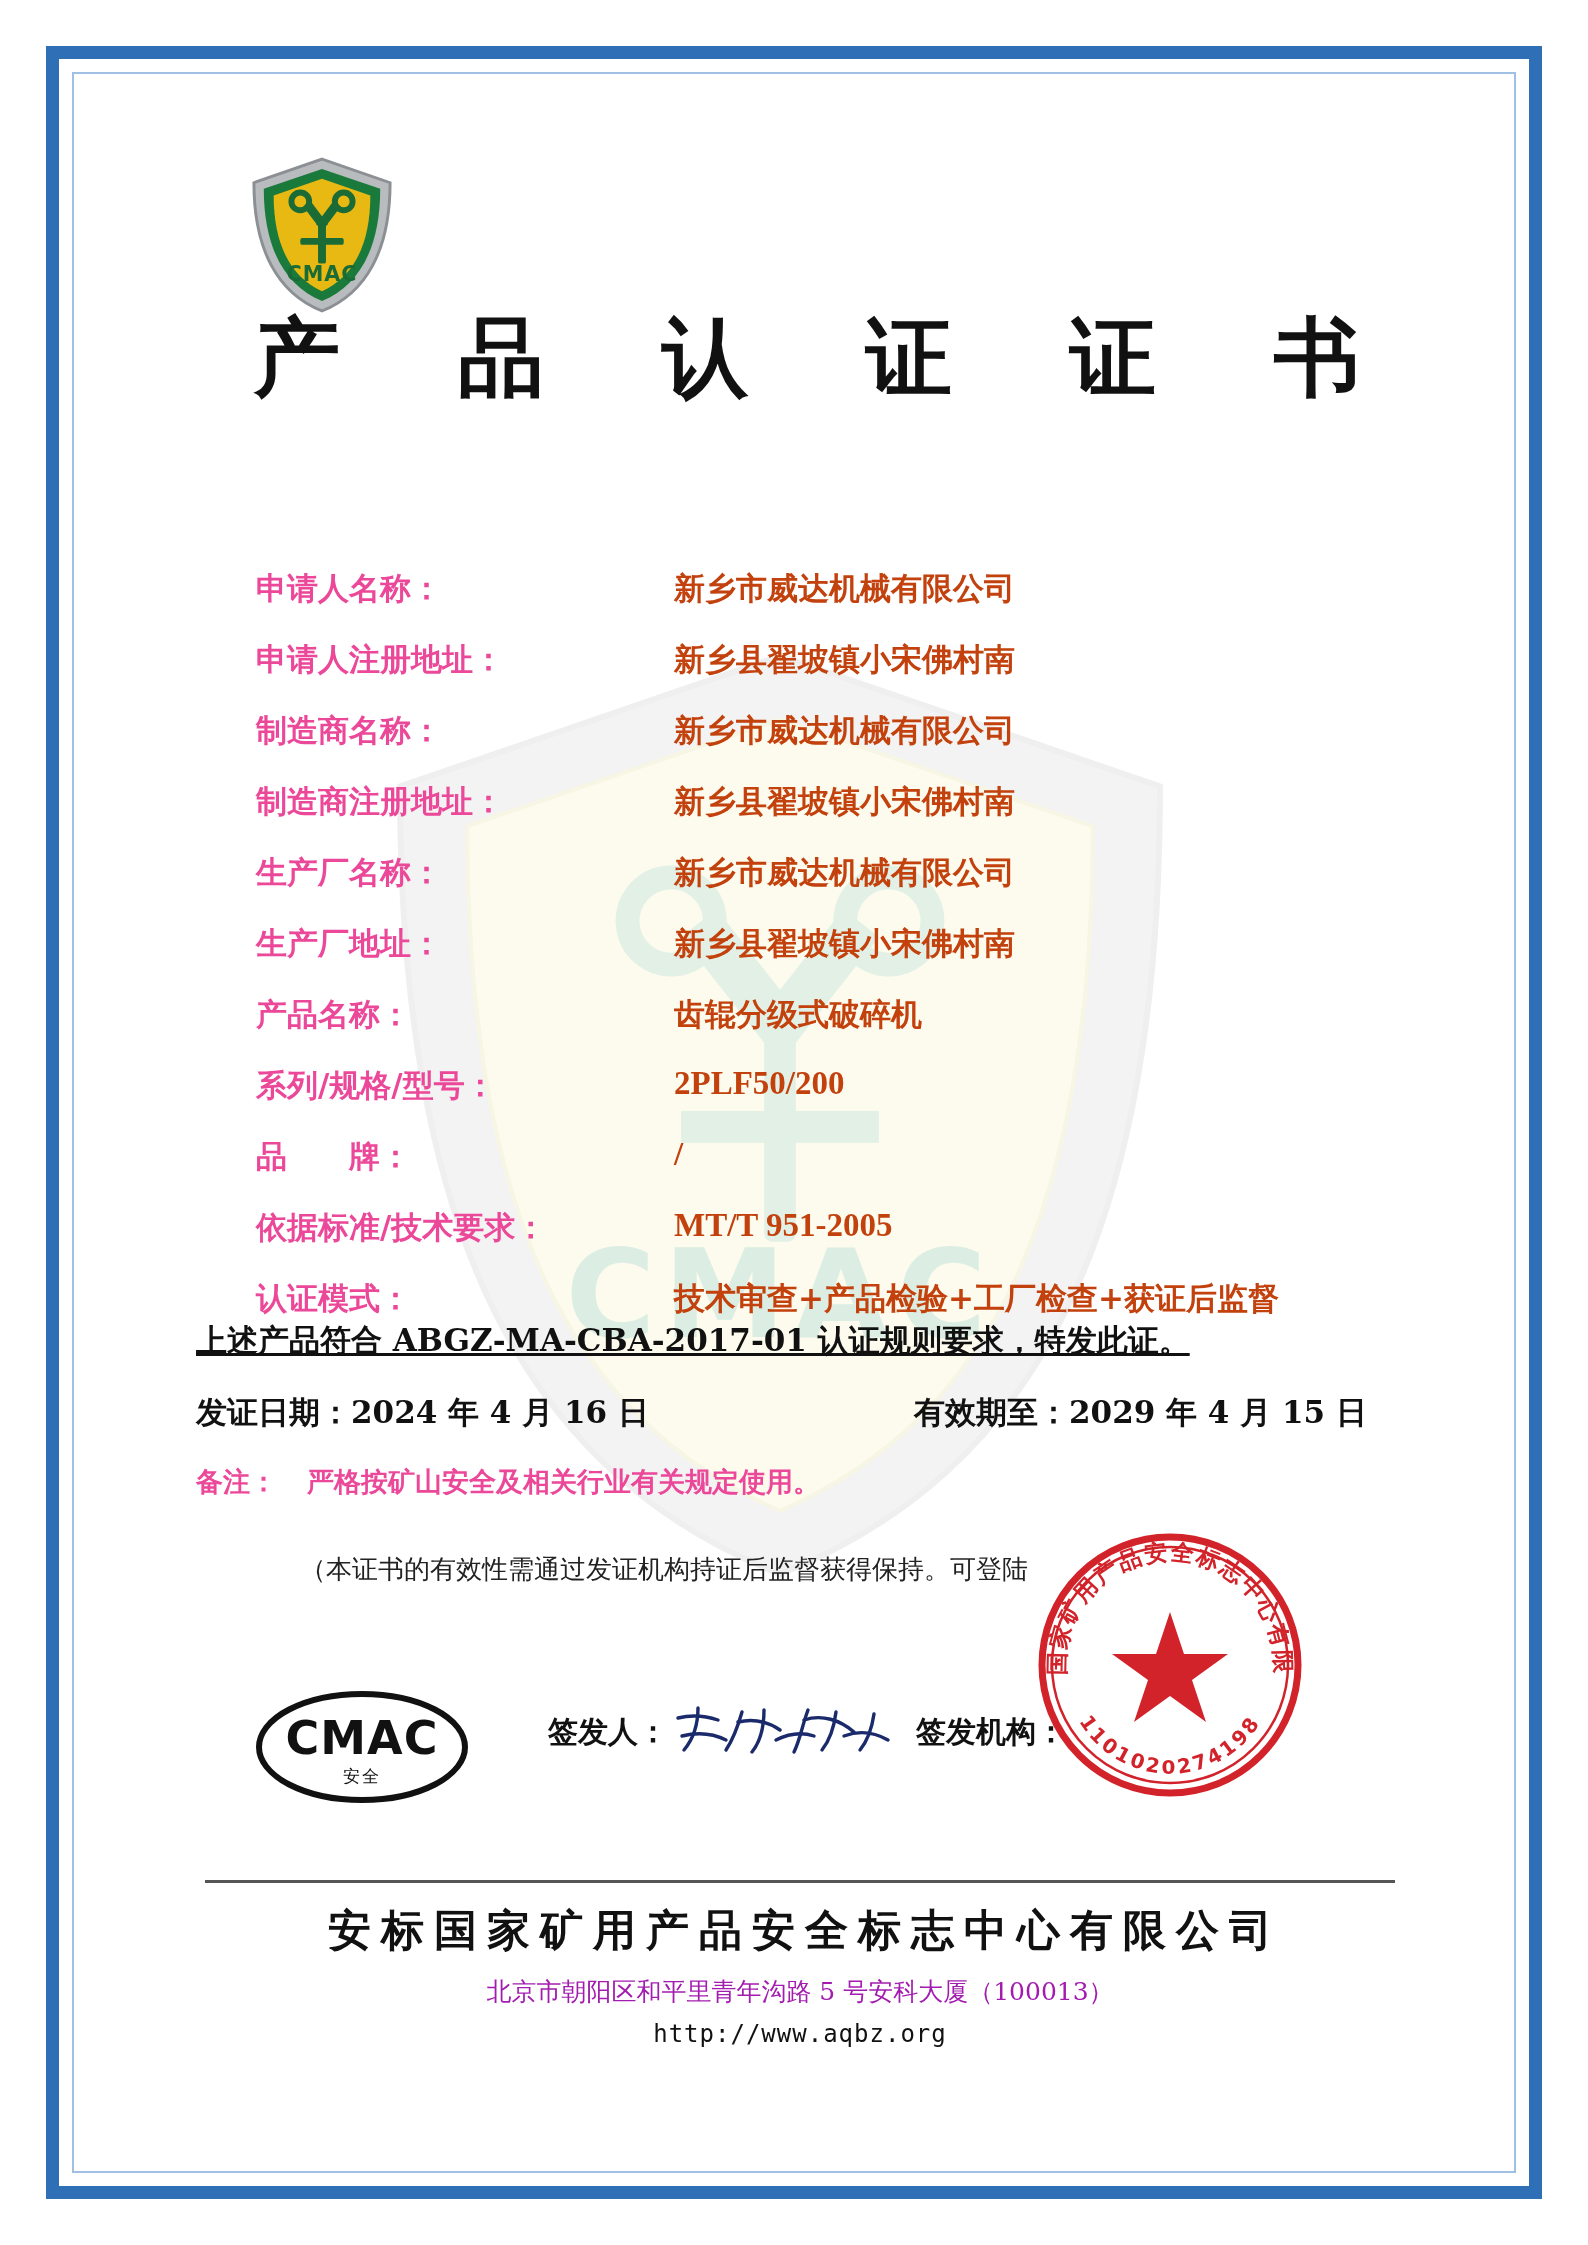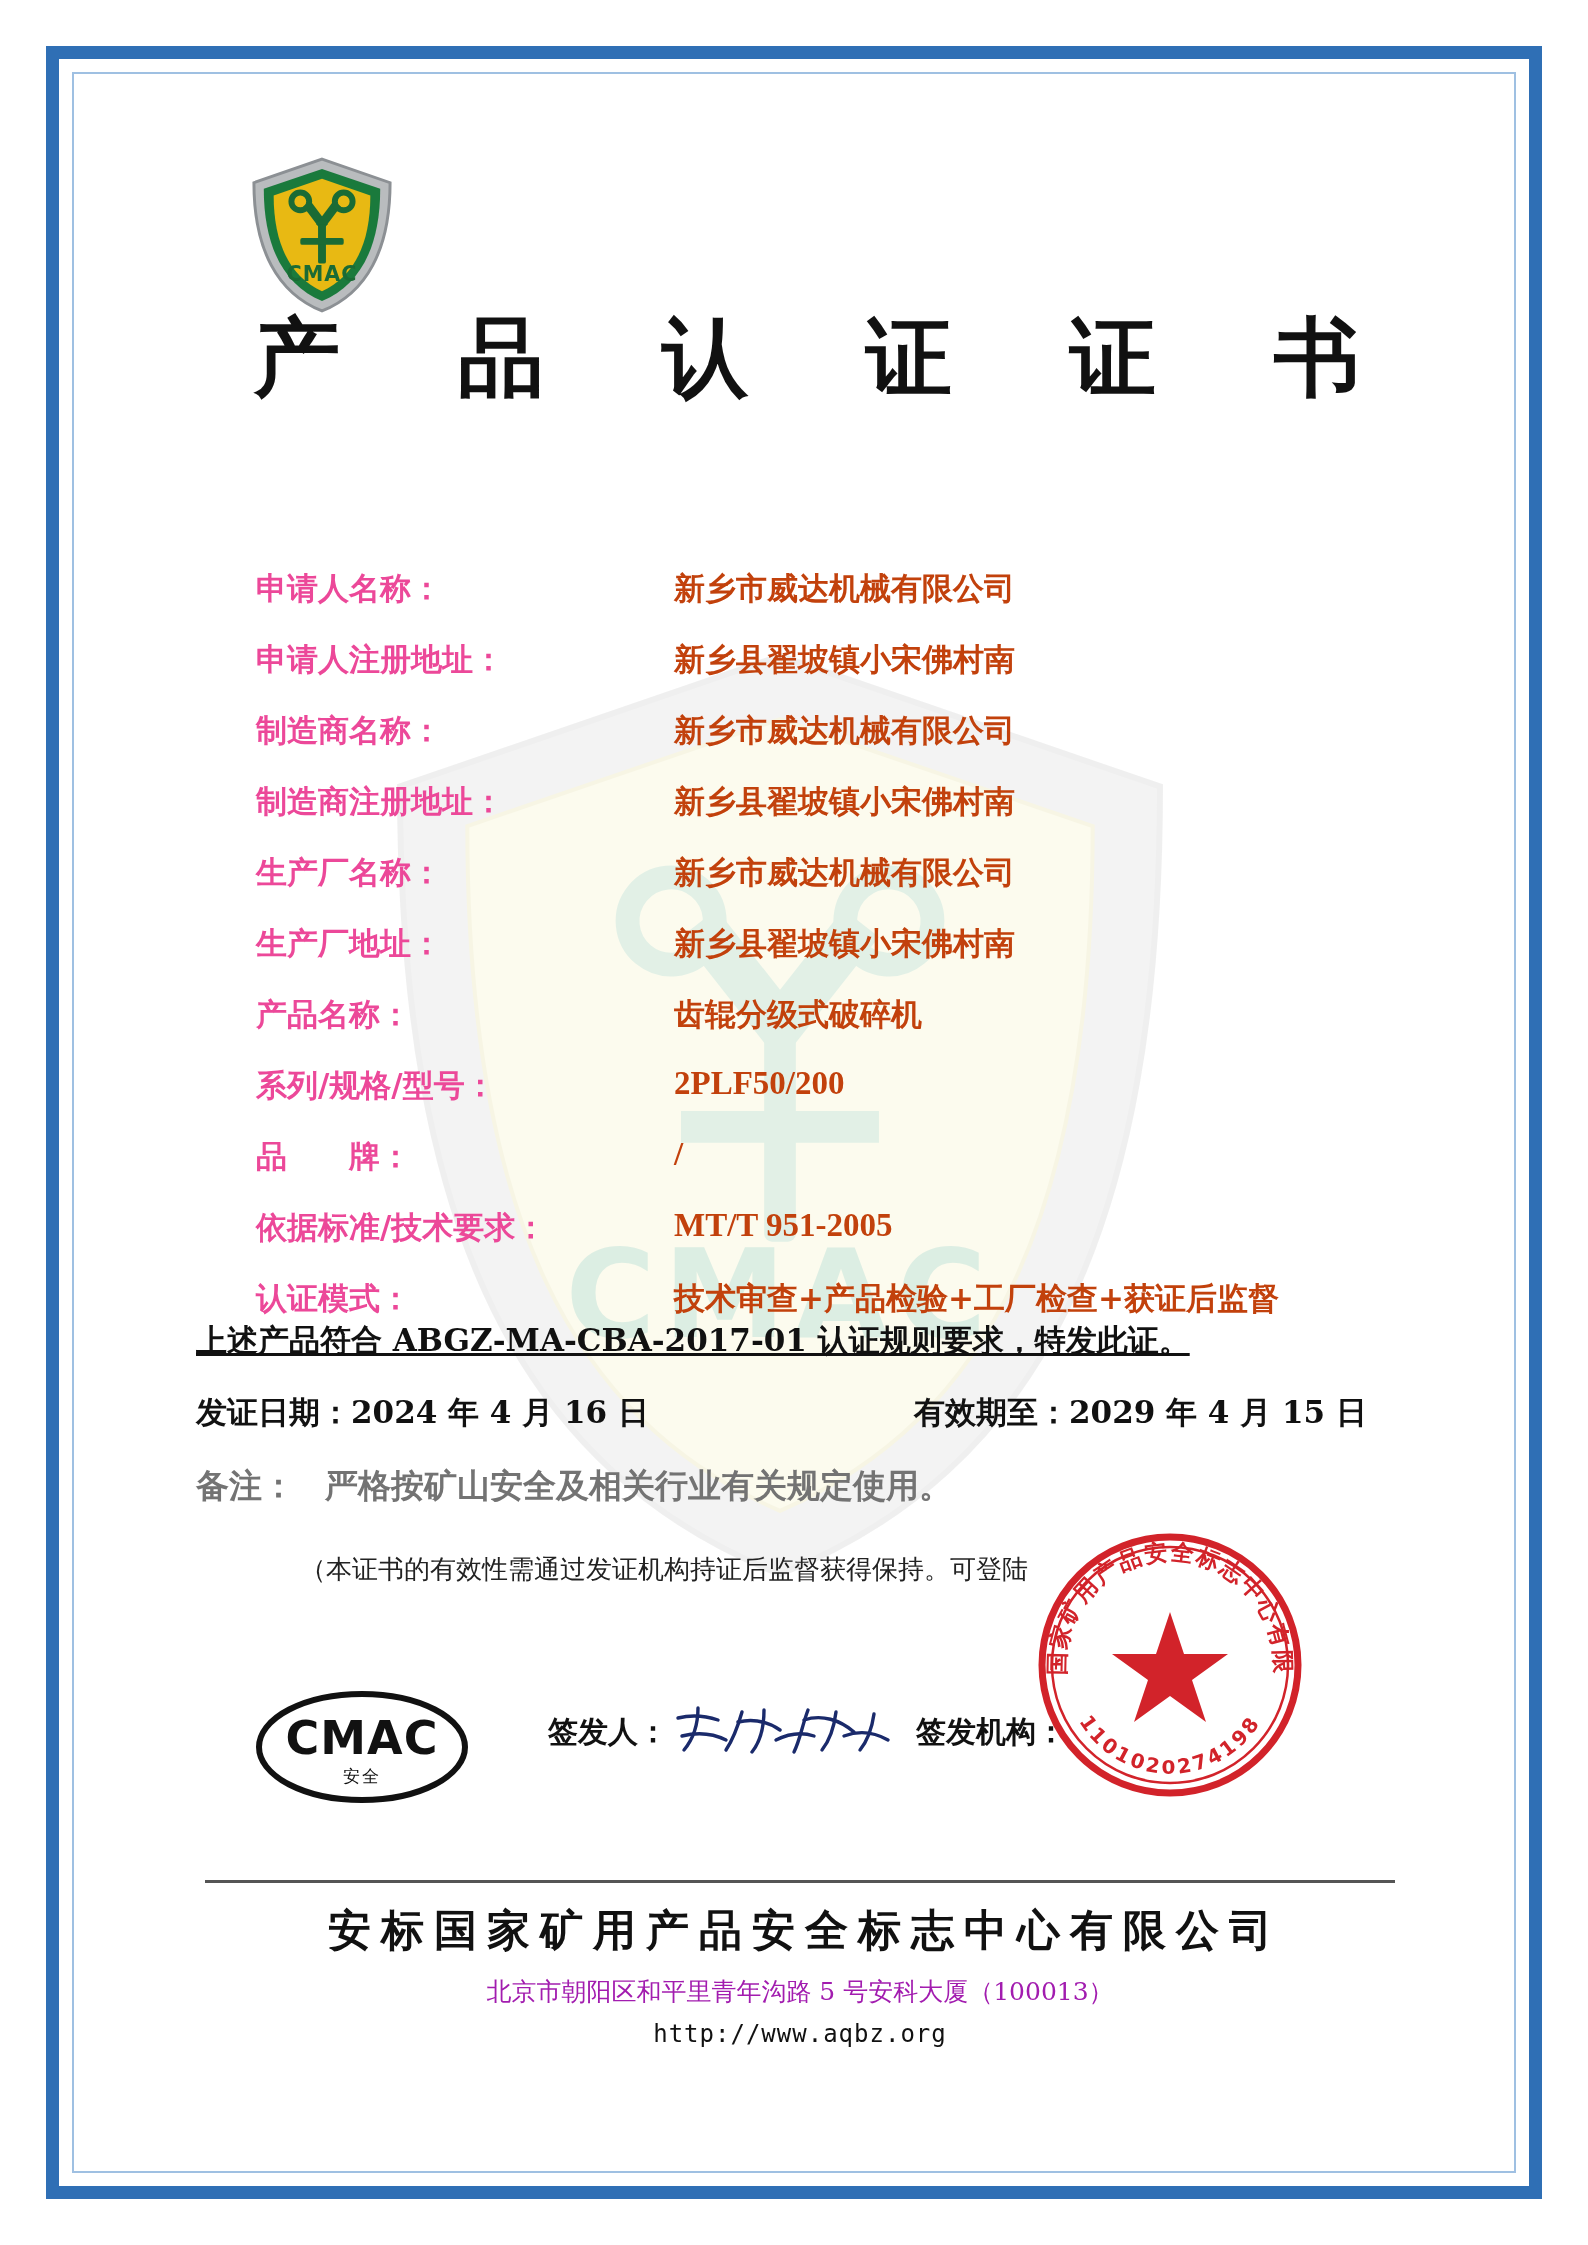--- a/index.html
+++ b/index.html
@@ -165,23 +165,23 @@
     white-space: nowrap;
   }
   .dates .issue { position: absolute; left: 0; top: 0; }
   .dates .expiry { position: absolute; left: 718px; top: 0; }
 
   
   .remark {
     position: absolute;
     left: 196px;
     top: 1464px;
-    font-size: 33px;
-    font-weight: bold;
-    color: #737373;
+    font-size: 27px;
+    font-weight: bold;
+    color: #ec4899;
     font-family: "DejaVu Serif", serif;
     white-space: nowrap;
   }
   .remark .rlabel { letter-spacing: 0px; }
   .remark .rvalue { margin-left: 30px; }
 
   
   .validity {
     position: absolute;
     left: 300px;

